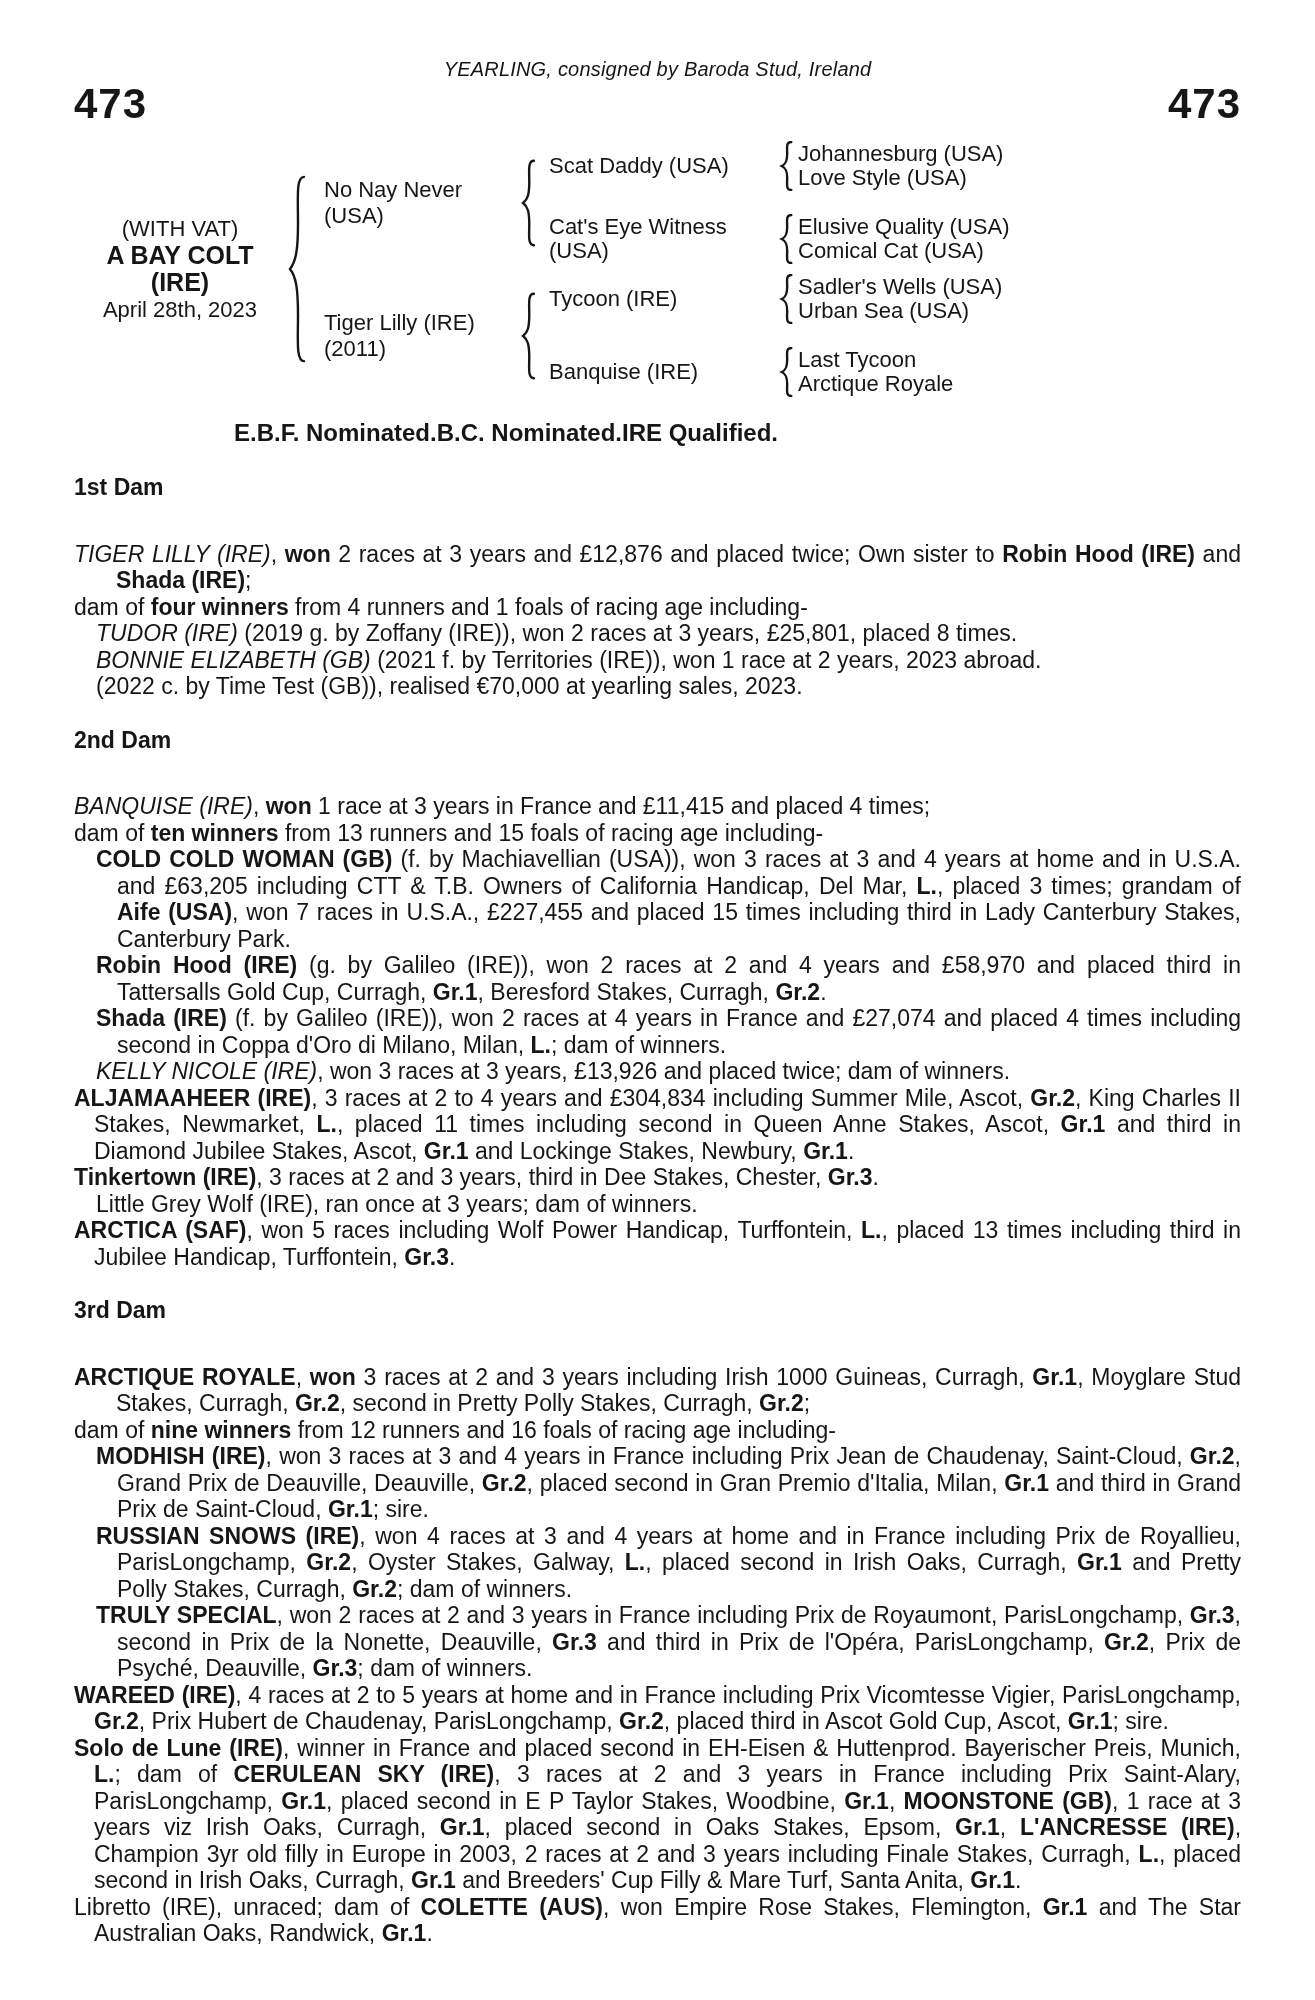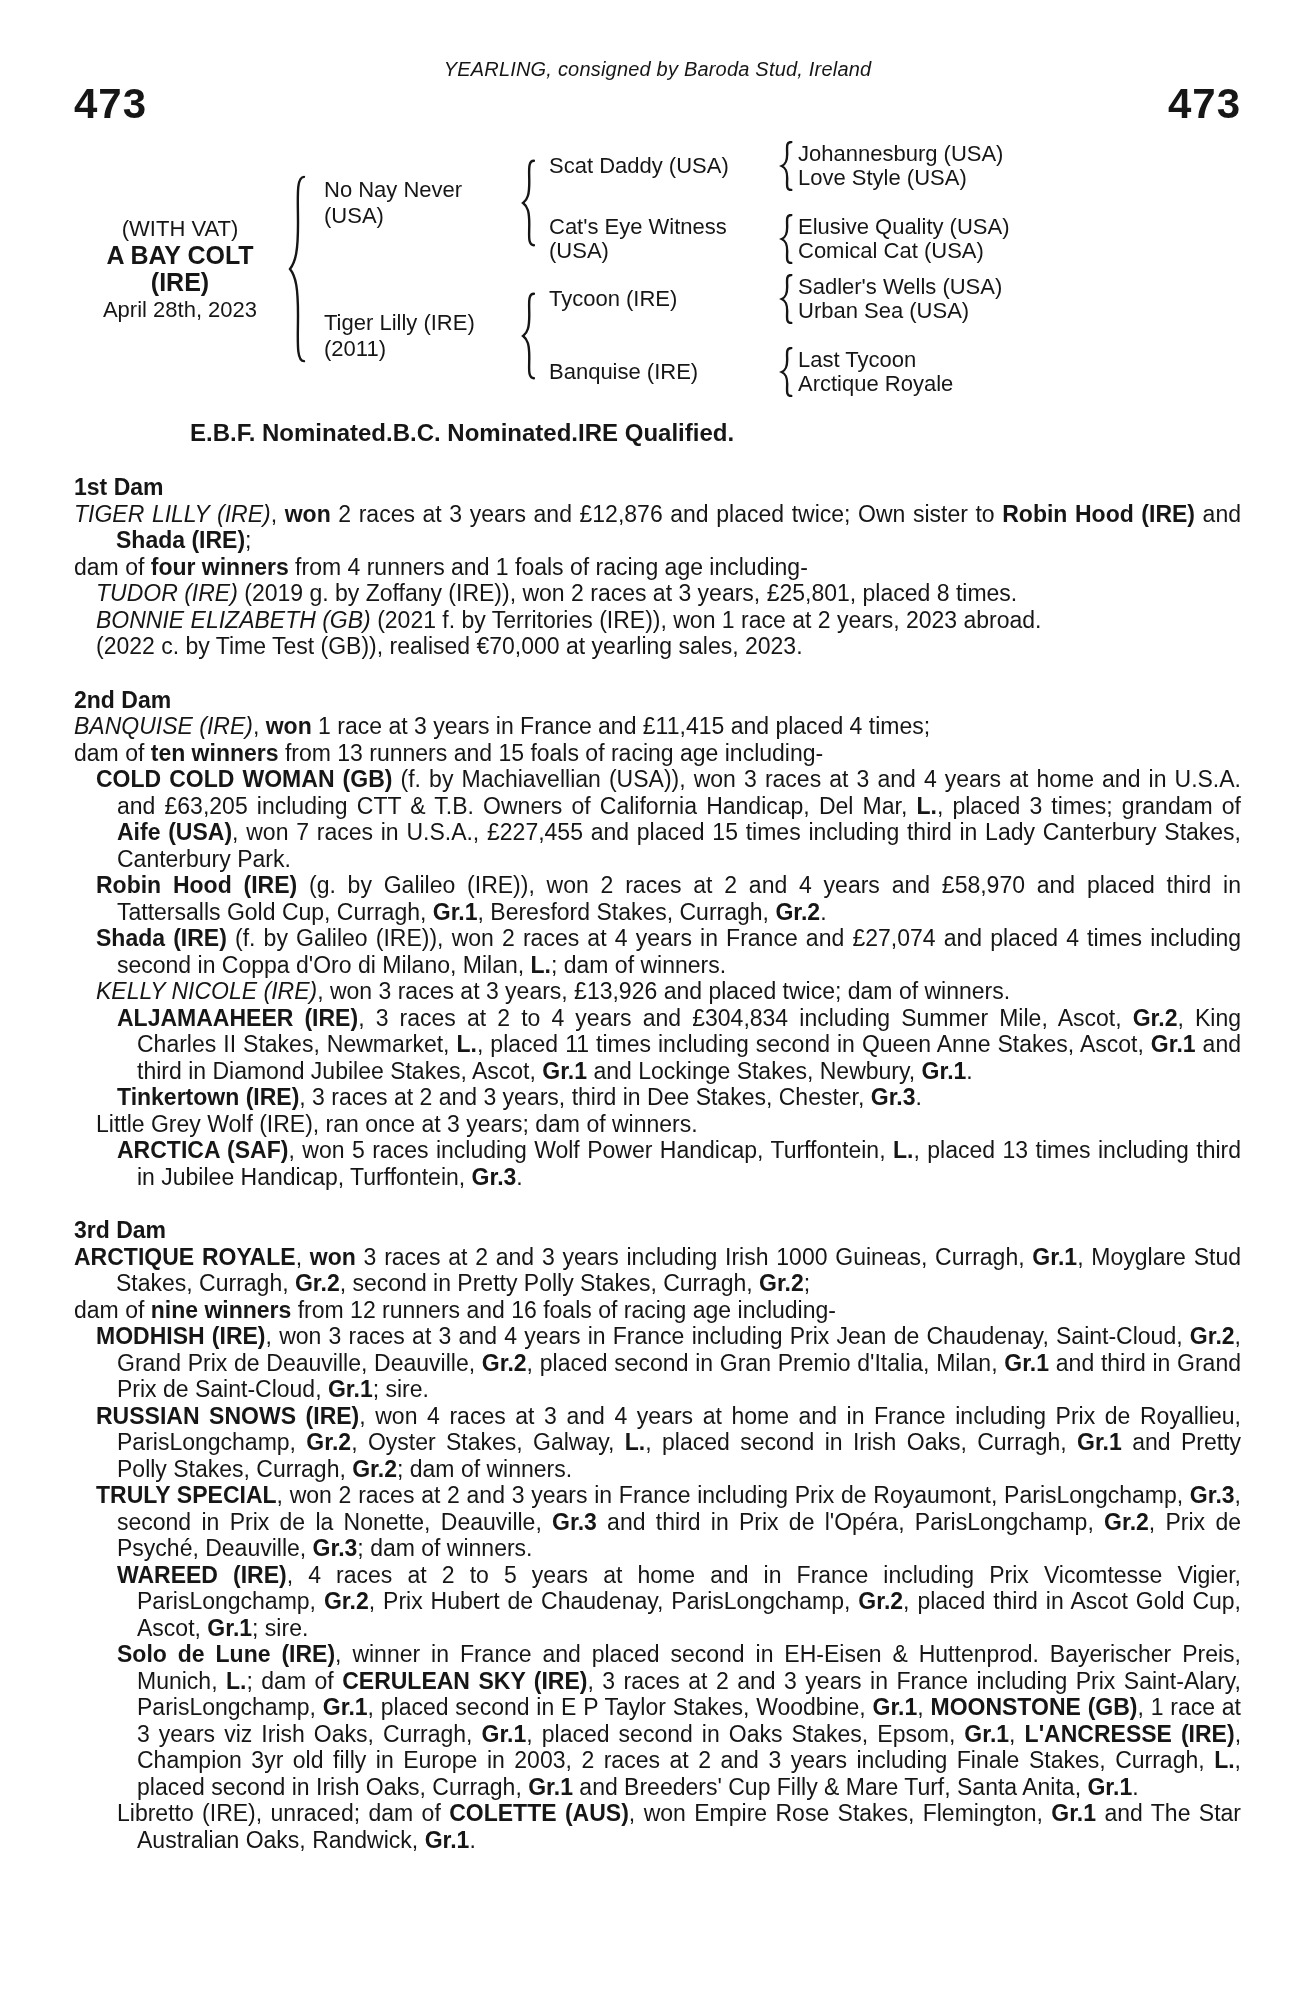--- a/index.html
+++ b/index.html
@@ -34,32 +34,32 @@
   .ped-parents{display:flex;flex-direction:column;gap:10px;margin-left:4px;}
   .parent-row{display:flex;align-items:center;}
   .parent-name{width:196px;line-height:26px;padding-left:12px;}
   .gp-stack{display:flex;flex-direction:column;gap:23px;margin-left:2px;}
   .gp-row{display:flex;align-items:center;}
   .gp-name{width:230px;line-height:24px;padding-left:10px;}
   .ggp-stack{display:flex;flex-direction:column;margin-left:4px;}
   .ggp{line-height:24px;white-space:nowrap;}
   
   .noms{
-    margin:22px 0 0 190px;width:632px;display:flex;justify-content:flex-start;
+    margin:22px 0 0 190px;width:632px;display:flex;justify-content:center;
     font-weight:bold;font-size:24px;
   }
   
   .sections{margin:6px 74px 0 74px;font-size:23px;line-height:26.5px;}
   .section{margin-top:27px;}
   .sec-heading{font-weight:bold;}
   .para{text-align:left;}
   .para.just{text-align:justify;}
-  .hang0{padding-left:42px;text-indent:-42px;}
+  .hang0{padding-left:42px;text-indent:-42px;margin-top:40px;}
   .l1{margin-left:22px;padding-left:21px;text-indent:-21px;}
-  .l2{margin-left:43px;padding-left:20px;text-indent:-20px;}
+  .l2{padding-left:20px;text-indent:-20px;}
   .b{font-weight:bold;}
   .i{font-style:italic;}
 </style>
 </head>
 <body>
 
 <div class="page">
 
   <div class="consignor">YEARLING, consigned by Baroda Stud, Ireland</div>
 

